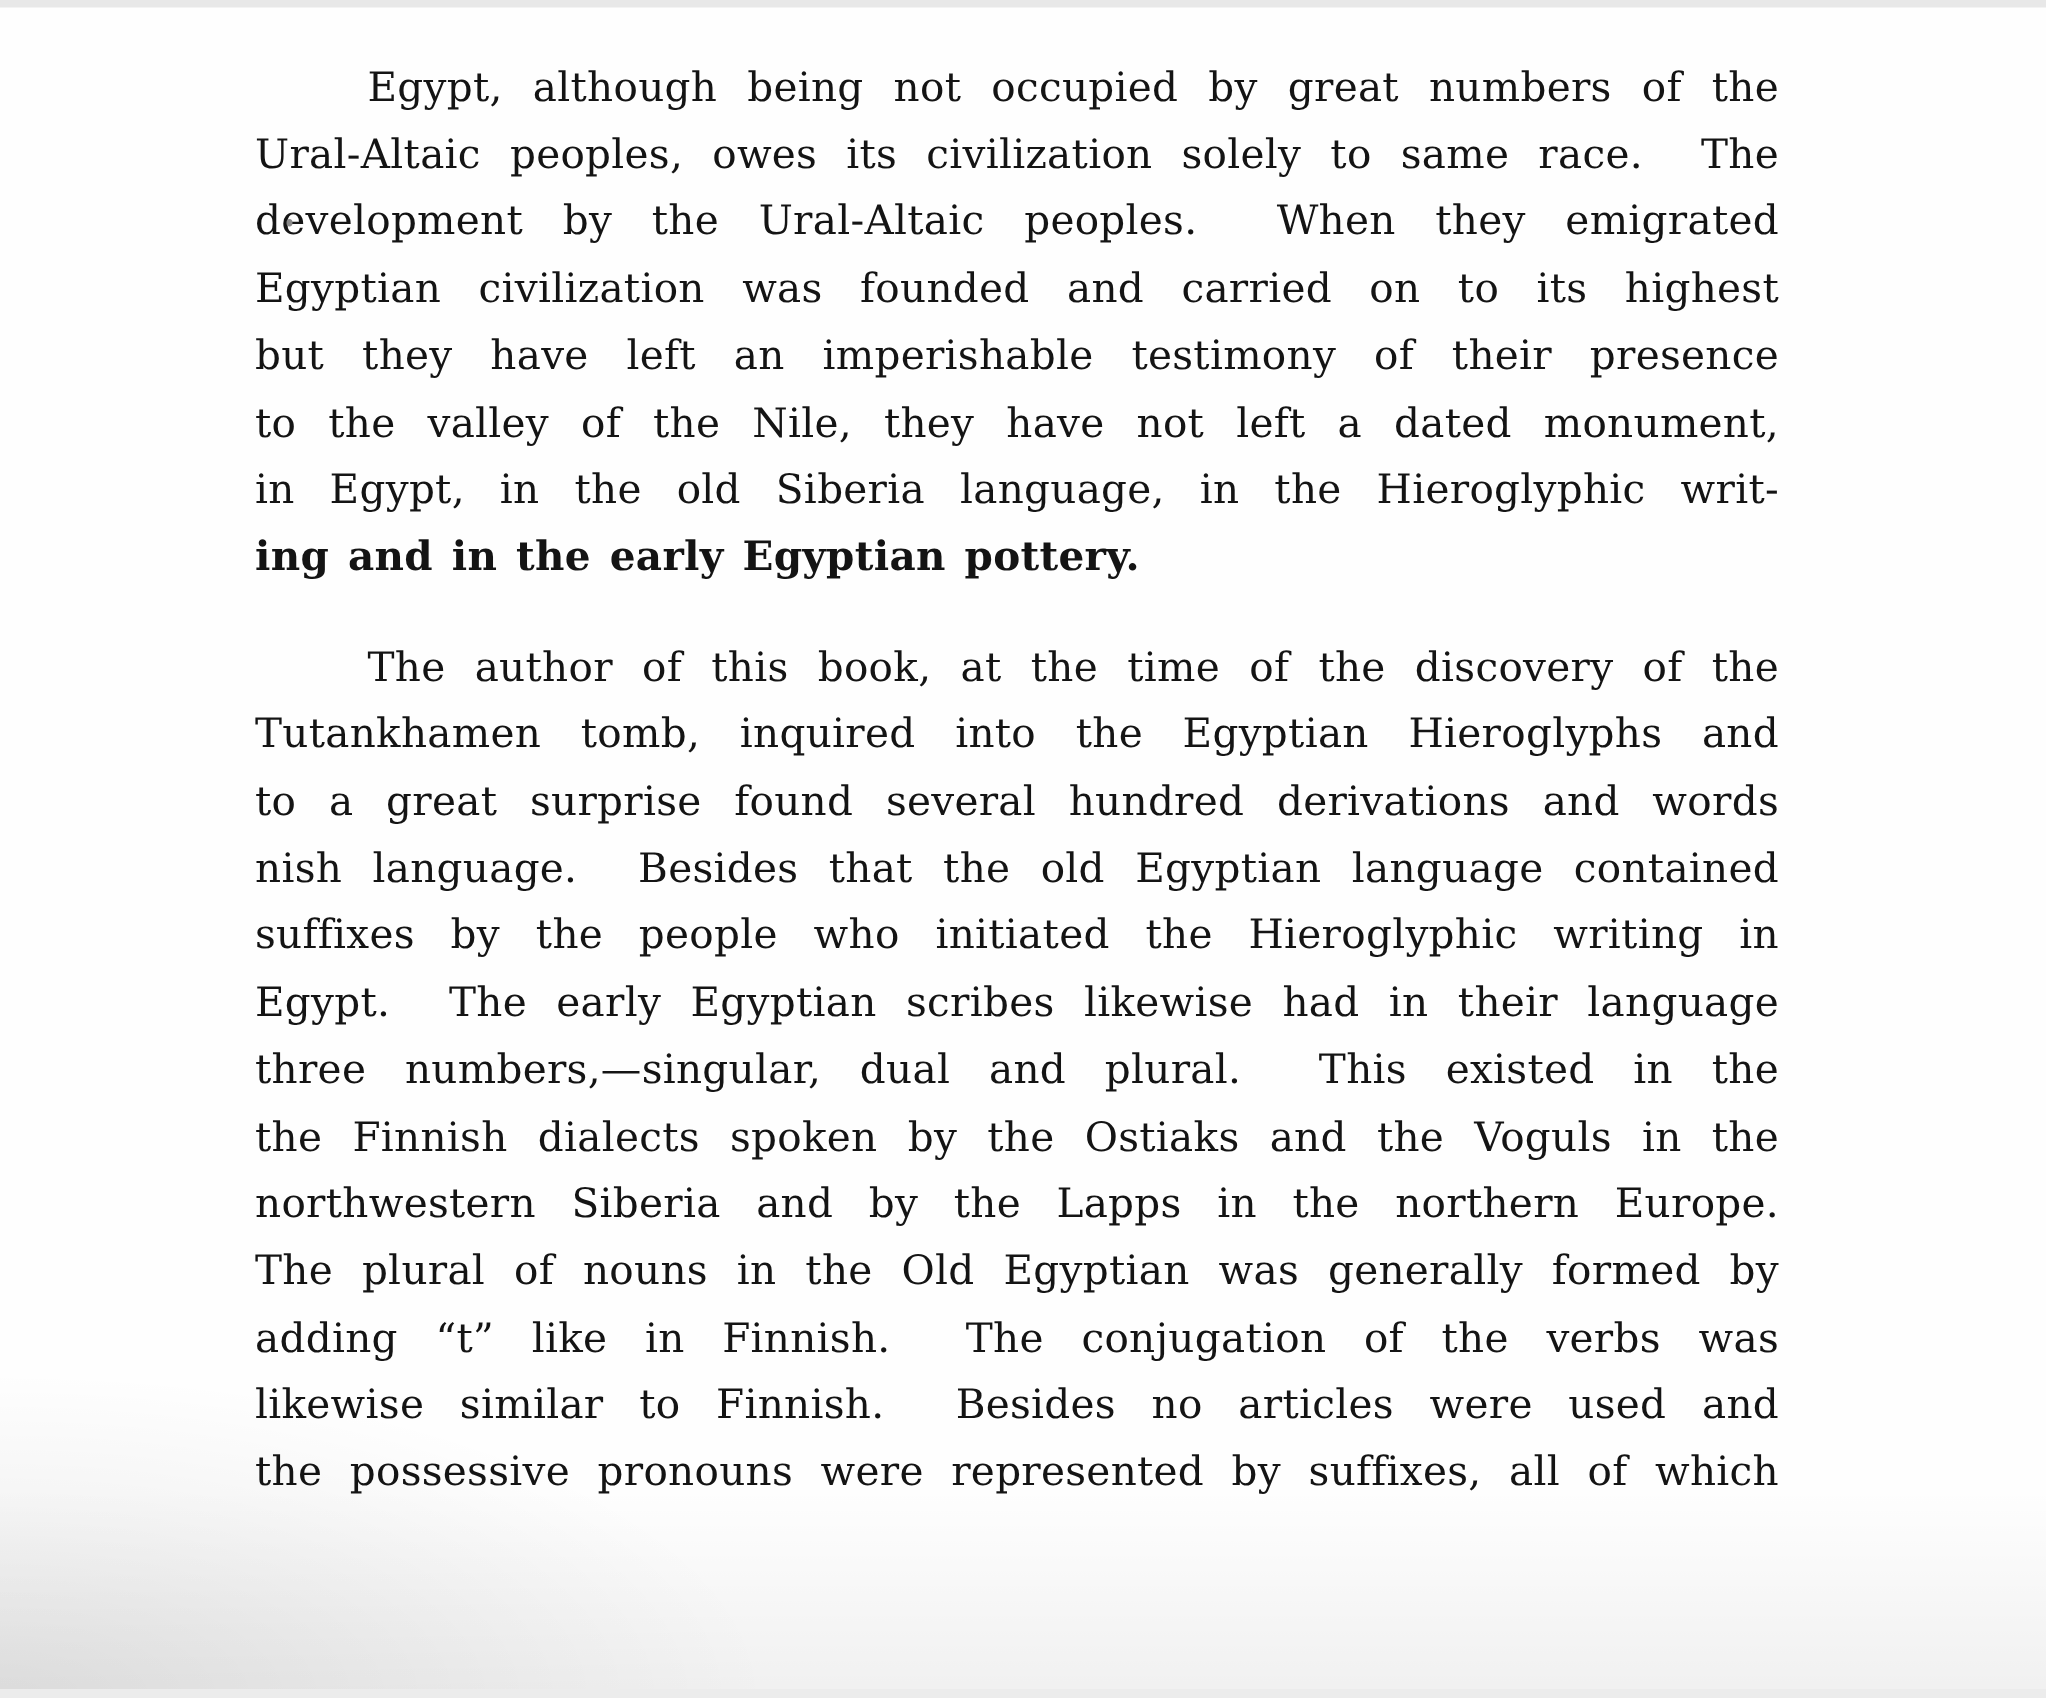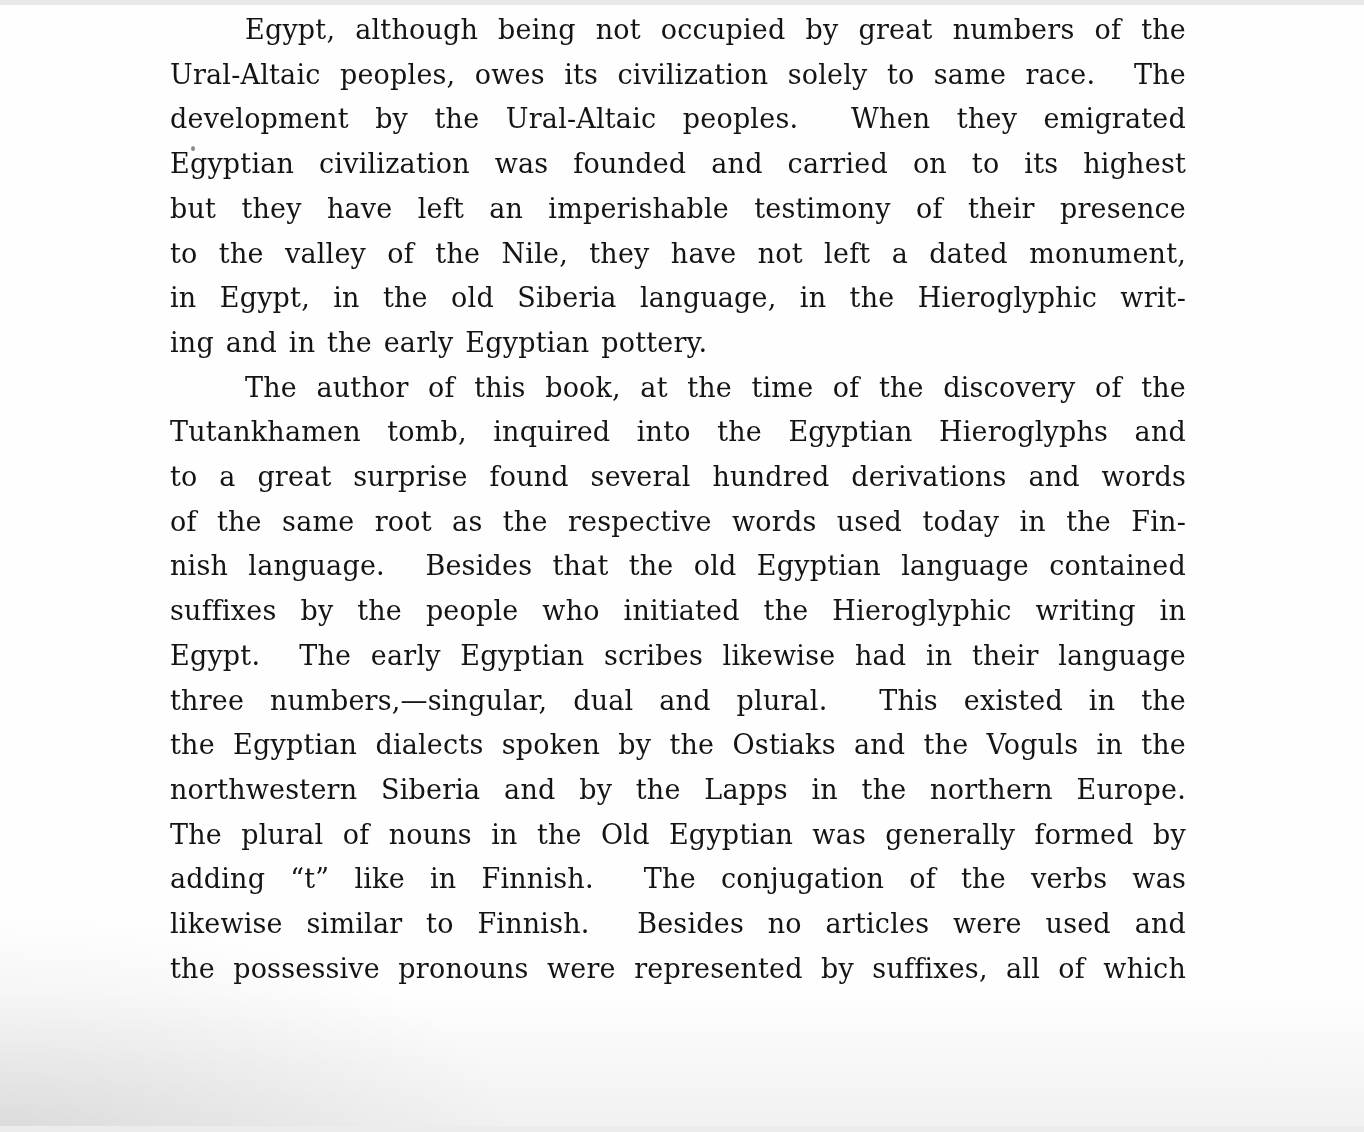--- a/index.html
+++ b/index.html
@@ -63,24 +63,25 @@
     line-height: 44.7px;
     letter-spacing: 0.2px;
     word-spacing: 3px;
   }
   .paragraph { margin: 0; }
   .line {
     text-align: justify;
     text-align-last: justify;
     white-space: pre-wrap;
   }
-  .line.indent { text-indent: 75px; }
+  .line.indent { text-indent: 75px; margin-top: 29px; }
   .line.last {
     text-align: right;
     text-align-last: left;
+    font-weight: bold;
   }
 </style>
 </head>
 <body>
 
 <main class="page">
   <div class="scan-edge-top"></div>
   <div class="text-block">
       <div class="paragraph">
         <div class="line indent">Egypt, although being not occupied by great numbers of the</div>
@@ -89,26 +90,25 @@
         <div class="line">Egyptian civilization was founded and carried on to its highest</div>
         <div class="line">but they have left an imperishable testimony of their presence</div>
         <div class="line">to the valley of the Nile, they have not left a dated monument,</div>
         <div class="line">in Egypt, in the old Siberia language, in the Hieroglyphic writ-</div>
         <div class="line last">ing and in the early Egyptian pottery.</div>
       </div>
       <div class="paragraph">
         <div class="line indent">The author of this book, at the time of the discovery of the</div>
         <div class="line">Tutankhamen tomb, inquired into the Egyptian Hieroglyphs and</div>
         <div class="line">to a great surprise found several hundred derivations and words</div>
-        <div class="line">of the same root as the respective words used today in the Fin-</div>
         <div class="line">nish language.  Besides that the old Egyptian language contained</div>
         <div class="line">suffixes by the people who initiated the Hieroglyphic writing in</div>
         <div class="line">Egypt.  The early Egyptian scribes likewise had in their language</div>
         <div class="line">three numbers,—singular, dual and plural.  This existed in the</div>
-        <div class="line">the Egyptian dialects spoken by the Ostiaks and the Voguls in the</div>
+        <div class="line">the Finnish dialects spoken by the Ostiaks and the Voguls in the</div>
         <div class="line">northwestern Siberia and by the Lapps in the northern Europe.</div>
         <div class="line">The plural of nouns in the Old Egyptian was generally formed by</div>
         <div class="line">adding “t” like in Finnish.  The conjugation of the verbs was</div>
         <div class="line">likewise similar to Finnish.  Besides no articles were used and</div>
         <div class="line">the possessive pronouns were represented by suffixes, all of which</div>
       </div>
     </div>
   <div class="scan-speck"></div>
   <div class="scan-shade-corner"></div>
   <div class="scan-shade-bottom"></div>

